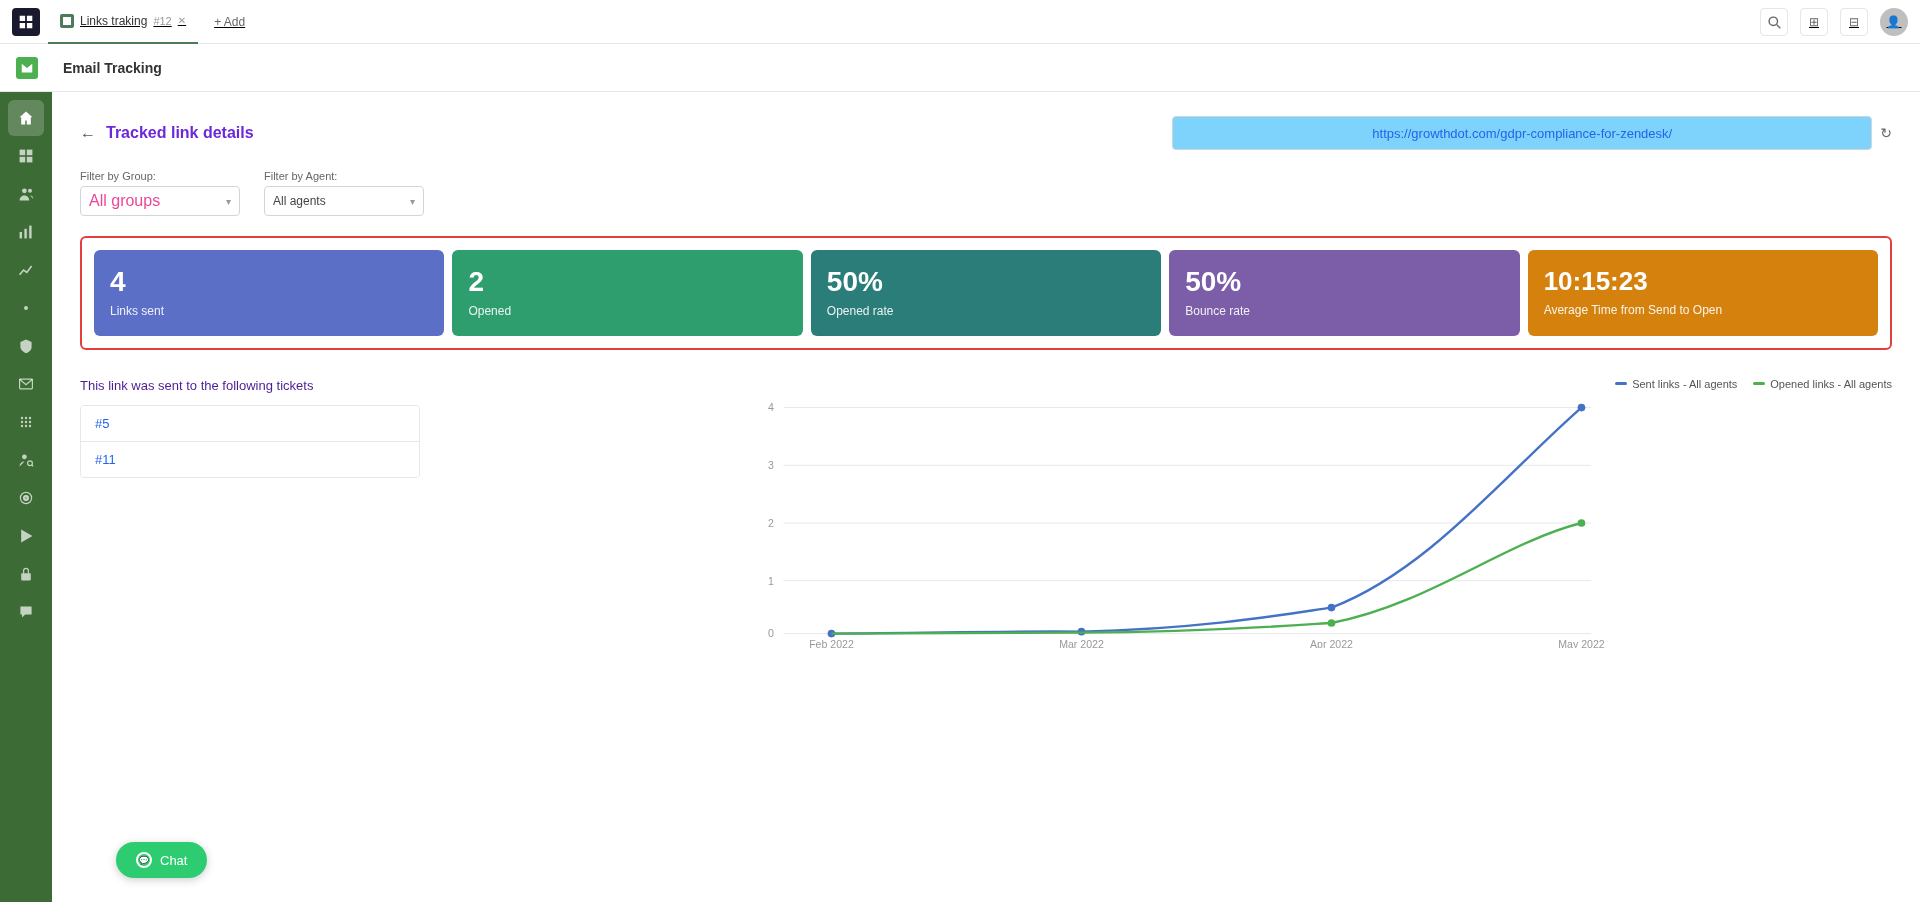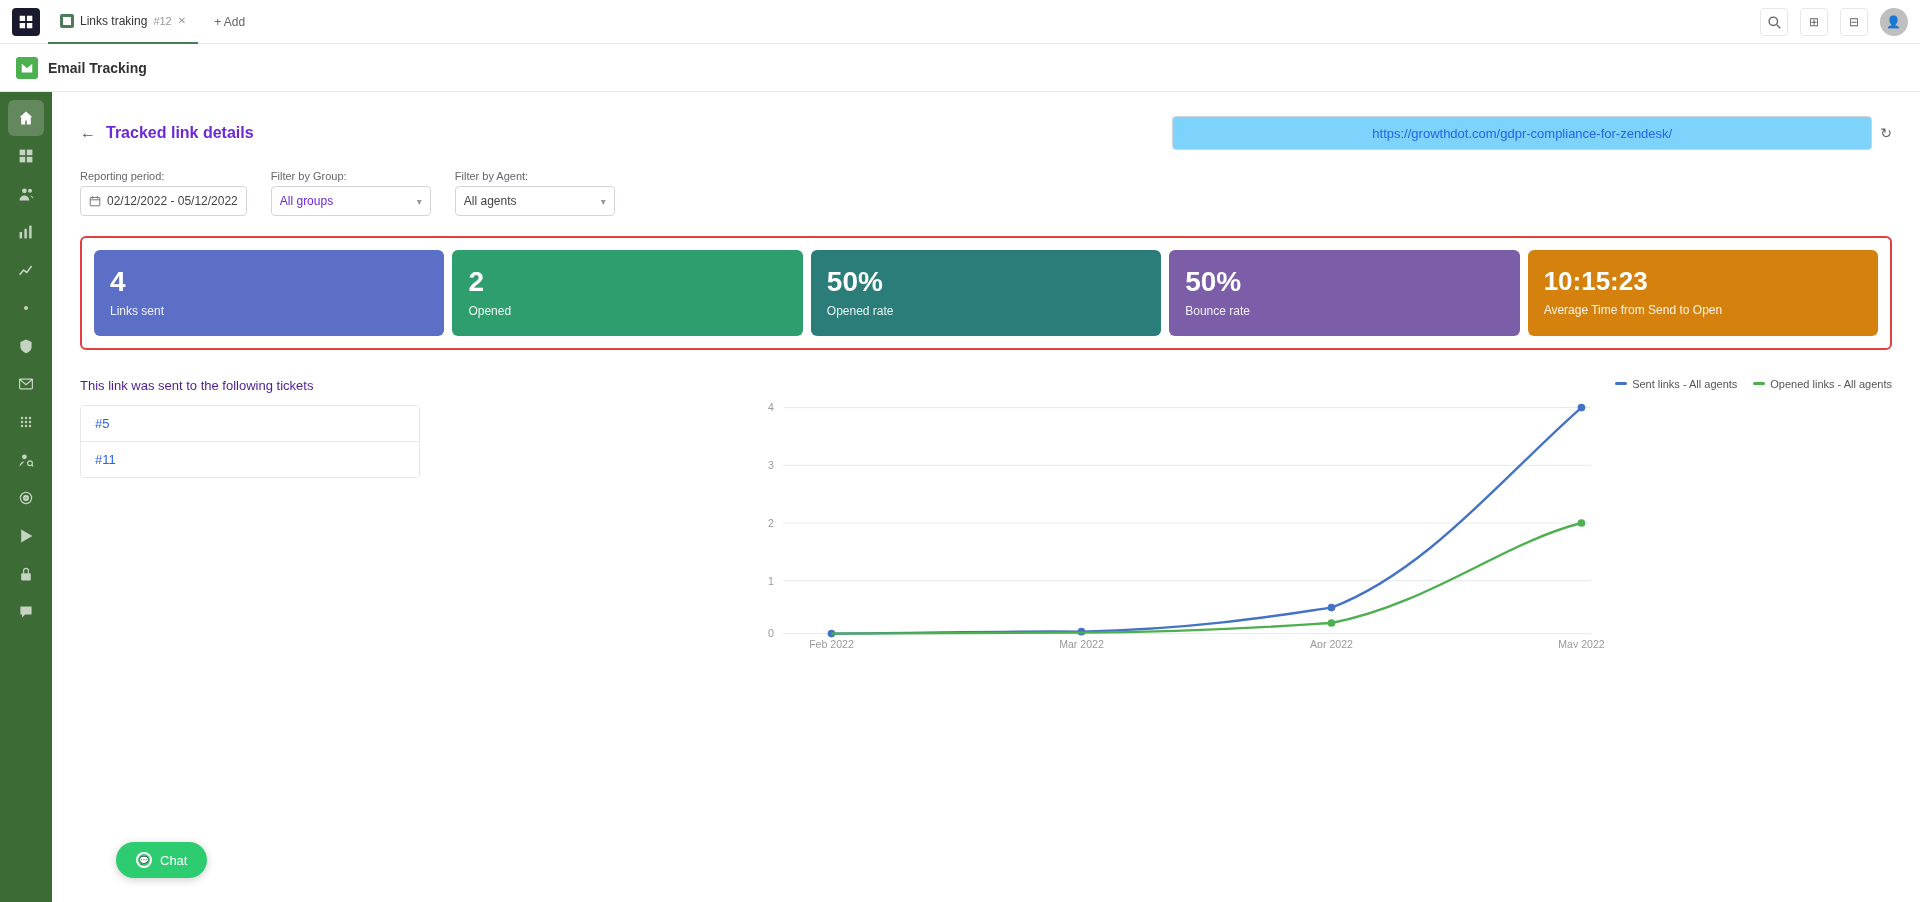--- a/index.html
+++ b/index.html
@@ -1,32 +1,32 @@
 <!DOCTYPE html>
 <html><head>
   <meta charset="utf-8">
   <style>
     * { box-sizing: border-box; margin: 0; padding: 0; }
     body { font-family: -apple-system, BlinkMacSystemFont, 'Segoe UI', Arial, sans-serif; background: #f3f4f6; display: flex; flex-direction: column; height: 902px; overflow: hidden; }
 
     
-    .topbar { background: #fff; height: 44px; display: flex; align-items: center; border-bottom: 1px solid #e5e7eb; padding: 0 12px; gap: 8px; }
+    .topbar { background: #fff; height: 44px; display: flex; align-items: center; border-bottom: 1px solid #e5e7eb; padding: 0 12px; gap: 8px; text-decoration: underline; }
     .topbar-logo { width: 28px; height: 28px; background: #1a1a2e; border-radius: 4px; display: flex; align-items: center; justify-content: center; }
     .topbar-logo svg { width: 18px; height: 18px; fill: white; }
     .tab { display: flex; align-items: center; gap: 6px; padding: 0 12px; height: 44px; border-bottom: 2px solid #4a7c59; font-size: 12px; color: #333; cursor: pointer; }
     .tab .tab-icon { width: 14px; height: 14px; background: #4a7c59; border-radius: 2px; display: flex; align-items: center; justify-content: center; }
     .tab-close { color: #999; font-size: 10px; cursor: pointer; }
     .add-tab { color: #666; font-size: 12px; display: flex; align-items: center; gap: 4px; cursor: pointer; padding: 0 8px; }
     .topbar-spacer { flex: 1; }
     .topbar-actions { display: flex; align-items: center; gap: 12px; }
     .topbar-icon-btn { width: 28px; height: 28px; display: flex; align-items: center; justify-content: center; color: #666; cursor: pointer; border: 1px solid #e5e7eb; border-radius: 4px; font-size: 14px; }
     .avatar { width: 28px; height: 28px; border-radius: 50%; background: #c0bfbf; display: flex; align-items: center; justify-content: center; font-size: 12px; color: #666; }
 
     
-    .appbar { background: #fff; height: 48px; display: flex; align-items: center; padding: 0 16px; border-bottom: 1px solid #e5e7eb; gap: 10px; }
+    .appbar { background: #fff; height: 48px; display: flex; align-items: center; padding: 0 16px; border-bottom: 1px solid #e5e7eb; gap: 25px; }
     .app-icon { width: 22px; height: 22px; background: #4caf50; border-radius: 3px; display: flex; align-items: center; justify-content: center; }
     .app-icon svg { width: 14px; height: 14px; fill: white; }
     .app-title { font-size: 14px; font-weight: 600; color: #333; }
 
     
     .main-layout { display: flex; flex: 1; overflow: hidden; }
 
     
     .sidebar { width: 52px; background: #3d6b35; display: flex; flex-direction: column; align-items: center; padding: 8px 0; gap: 2px; }
     .sidebar-item { width: 36px; height: 36px; display: flex; align-items: center; justify-content: center; border-radius: 6px; cursor: pointer; color: rgba(255,255,255,0.7); font-size: 16px; }
@@ -234,35 +234,23 @@
         <span class="page-title">Tracked link details</span>
       </div>
       <div class="url-bar">
         <input class="url-input" type="text" value="https://growthdot.com/gdpr-compliance-for-zendesk/" style="">
         <span class="refresh-btn">↻</span>
       </div>
     </div>
 
     <div class="filters">
       <div class="filter-group">
-        <span class="filter-label">Reporting period:</span>
-        <div class="filter-input">
-          <svg width="12" height="12" viewBox="0 0 20 20" fill="#666">
-              <rect x="2" y="4" width="16" height="14" rx="1" fill="none" stroke="#666" stroke-width="1.5"></rect>
-              <line x1="6" y1="2" x2="6" y2="6" stroke="#666" stroke-width="1.5"></line>
-              <line x1="14" y1="2" x2="14" y2="6" stroke="#666" stroke-width="1.5"></line>
-              <line x1="2" y1="8" x2="18" y2="8" stroke="#666" stroke-width="1.5"></line>
-            </svg>
-          <span style="font-size:12px;color:#444;">02/12/2022 - 05/12/2022</span>
-        </div>
-      </div>
-      <div class="filter-group">
         <span class="filter-label">Filter by Group:</span>
         <div class="filter-select">
-          <span style="font-size:12px;color:#6d28d9;">All groups</span>
+          <span style="font-size:16px;color:#ec4899;">All groups</span>
           <span style="font-size:10px;color:#999;">▾</span>
         </div>
       </div>
       <div class="filter-group">
         <span class="filter-label">Filter by Agent:</span>
         <div class="filter-select">
           <span style="font-size:12px;color:#444;">All agents</span>
           <span style="font-size:10px;color:#999;">▾</span>
         </div>
       </div>

